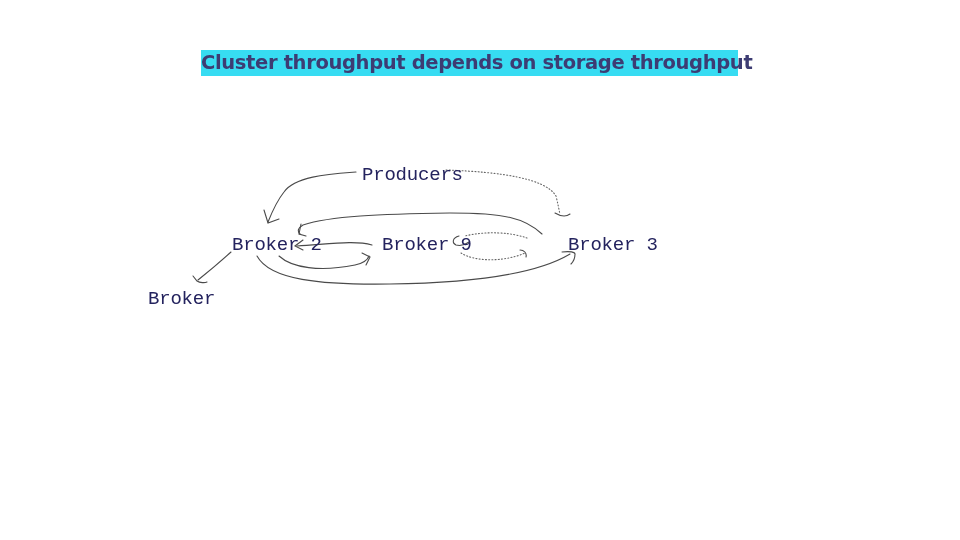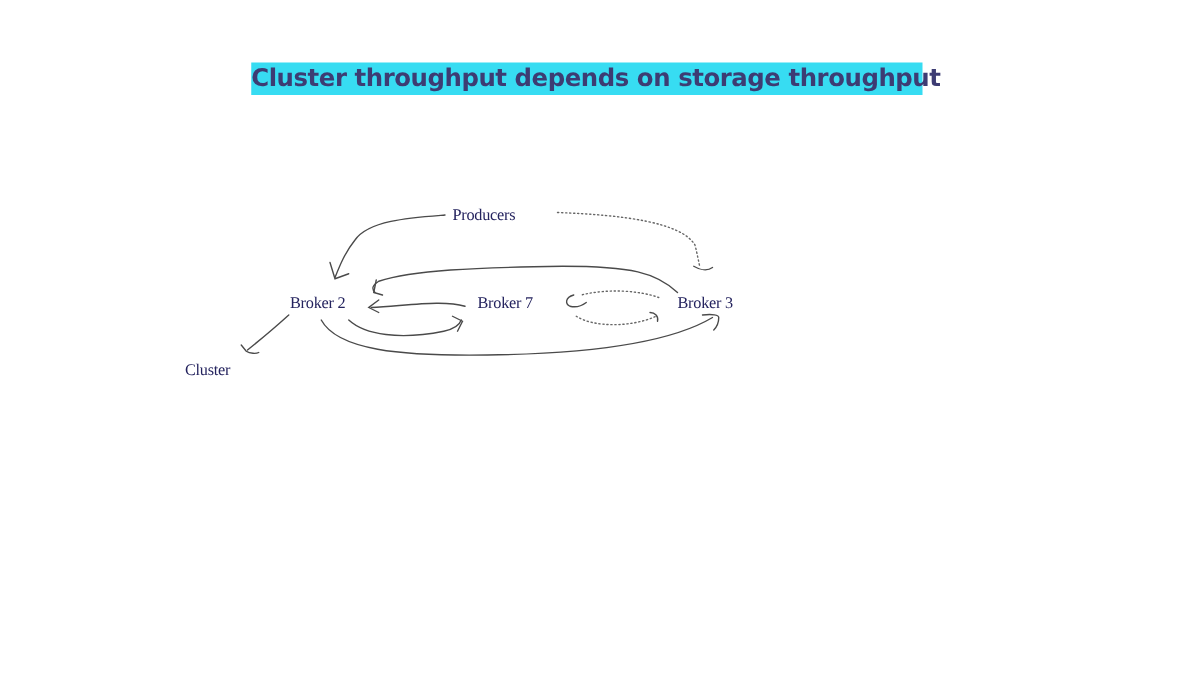--- a/index.html
+++ b/index.html
@@ -7,22 +7,22 @@
       width: 960px; height: 540px; background: #ffffff; position: relative; overflow: hidden;
       font-family: "DejaVu Sans", sans-serif;
     }
     .title {
       position: absolute; left: 201px; top: 50px; height: 26px; width: 537px;
       background: #37dcf2; color: #3d3c73; font-weight: bold; font-size: 19.5px;
       line-height: 26px; white-space: nowrap; letter-spacing: -0.35px; padding-left: 0px;
       font-family: "DejaVu Sans", sans-serif;
     }
     .label {
-      position: absolute; color: #24235e; font-size: 13px; white-space: nowrap;
-      font-family: Liberation Serif, serif; letter-spacing: -0.2px;
+      position: absolute; color: #24235e; font-size: 19px; white-space: nowrap;
+      font-family: Liberation Mono, monospace; letter-spacing: -0.2px;
     }
     svg.edges { position: absolute; left: 0; top: 0; }
     svg.edges path { fill: none; stroke: #4a4a4a; stroke-width: 1.1; stroke-linecap: round; }
     svg.edges path.dotted { stroke-dasharray: 1 2.2; stroke: #666; }
   </style>
 </head>
 <body>
 
 <div class="title">Cluster throughput depends on storage throughput</div>
 
@@ -51,15 +51,15 @@
 
   <path class="dotted" d="M461 253 C 475 262, 505 262, 525 253"></path>
   <path d="M520 250 C 524 250, 527 253, 526 257"></path>
 
   <path d="M231 252 C 220 262, 208 272, 198 280"></path>
   <path d="M193 276 L 197 281 C 200 283, 205 283, 207 282"></path>
 </svg>
 
 <div class="label" style="left:362px; top:164px;">Producers</div>
 <div class="label" style="left:232px; top:234px;">Broker 2</div>
-<div class="label" style="left:382px; top:234px;">Broker 7</div>
-<div class="label" style="left:542px; top:234px;">Broker 3</div>
-<div class="label" style="left:148px; top:288px;">Cluster</div>
+<div class="label" style="left:382px; top:234px;">Broker 9</div>
+<div class="label" style="left:568px; top:234px;">Broker 3</div>
+<div class="label" style="left:148px; top:288px;">Broker</div>
 
 </body></html>

